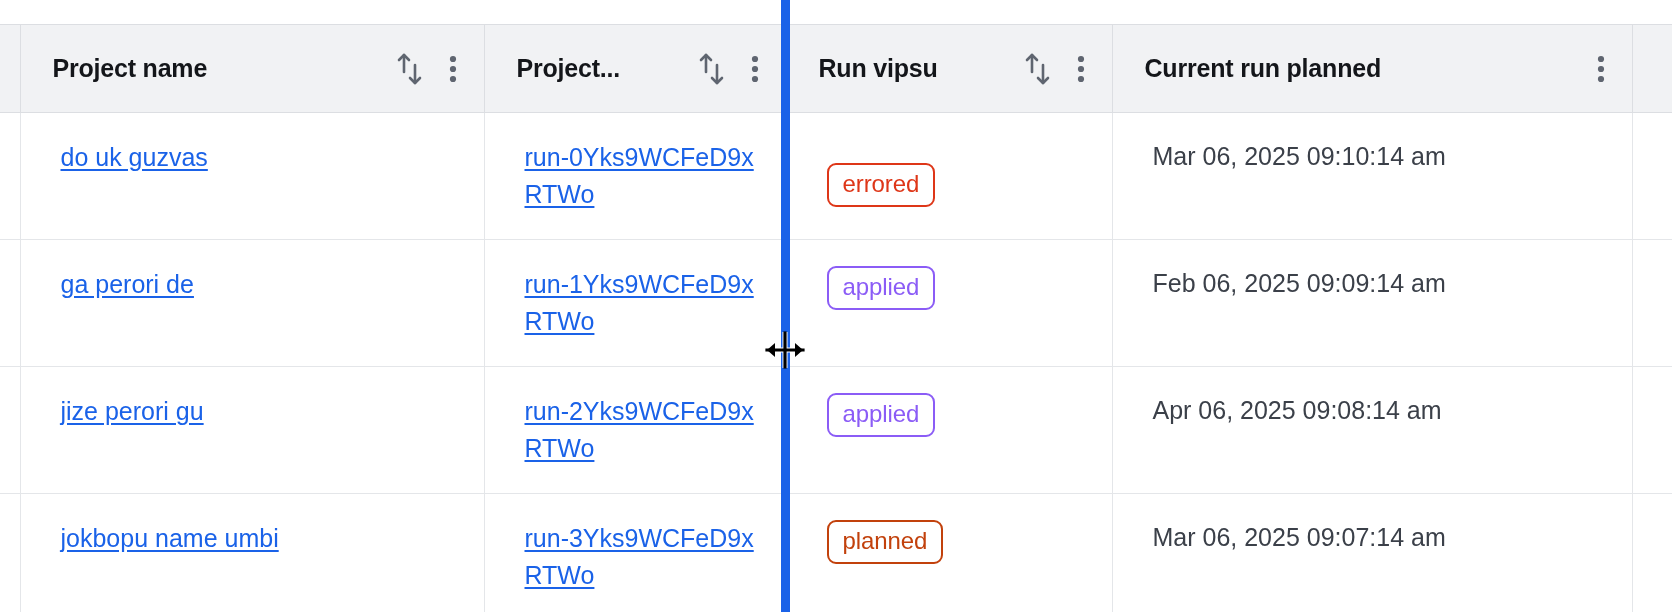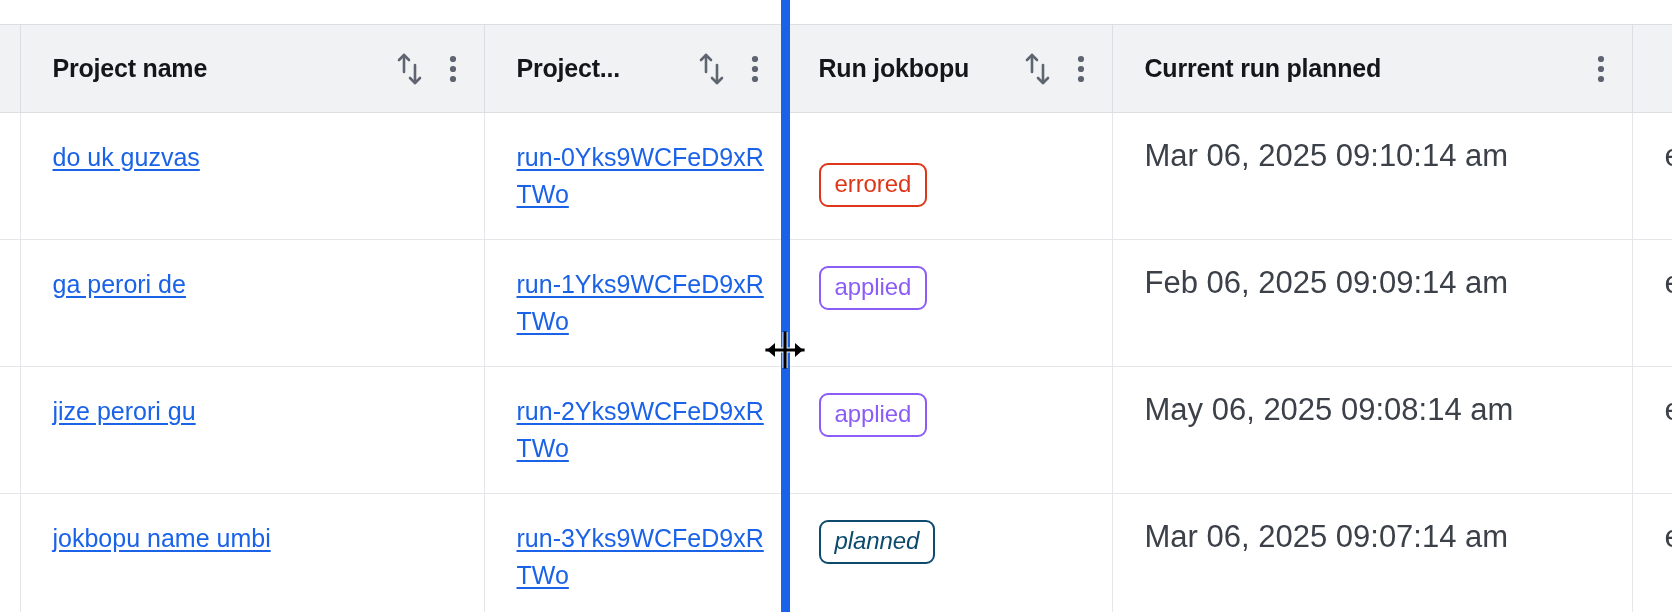--- a/index.html
+++ b/index.html
@@ -36,41 +36,41 @@
   .hdr-spacer { flex:1 1 auto; min-width:10px; }
   .icon-btn { display:inline-flex; align-items:center; justify-content:center; flex:0 0 auto; }
   .sort-ico { width:34px; height:38px; margin-right:14px; }
   .kebab { width:26px; height:34px; }
 
   
   .row { height:127px; }
   .cell {
     border-bottom:1px solid #e4e6e9;
     border-right:1px solid #e4e6e9;
-    padding:26px 18px 0 32px;
+    padding:26px 18px 0 40px;
     vertical-align:top;
     background:#ffffff;
   }
   .cell-gutter { border-bottom:1px solid #e4e6e9; border-right:1px solid #e4e6e9; padding:0; background:#fff; }
 
   .lnk {
     color:#1a62e8; font-size:25px; line-height:37px;
     text-decoration:underline; text-underline-offset:3px;
     cursor:pointer; word-break:break-all; display:inline;
   }
-  .plain { color:#3b4049; font-size:31px; line-height:34px; white-space:nowrap; }
+  .plain { color:#3b4049; font-size:25px; line-height:34px; white-space:nowrap; }
 
   .badge {
     display:inline-block; border:2px solid currentColor; border-radius:9px;
     padding:5px 14px 7px; font-size:24px; line-height:28px; letter-spacing:-0.1px;
     background:#fff;
   }
   .badge.errored { color:#de3618;margin-top:24px; }
   .badge.applied { color:#8b5cf6; }
-  .badge.planned { color:#0c4a6e;font-style:italic; }
+  .badge.planned { color:#c2410c; }
 
   
   .resize-line {
     position:absolute; top:0; width:9px; height:612px;
     background:#1a62e8; z-index:20; cursor:col-resize;
   }
   .resize-cursor { position:absolute; z-index:25; width:46px; height:44px; }
 </style>
 </head>
 <body>
@@ -132,21 +132,21 @@
                 <svg viewBox="0 0 26 34" width="26" height="34" aria-hidden="true">
                   <circle cx="13" cy="7" r="3.1" fill="#5f6570"></circle>
                   <circle cx="13" cy="17" r="3.1" fill="#5f6570"></circle>
                   <circle cx="13" cy="27" r="3.1" fill="#5f6570"></circle>
                 </svg>
               </span>
             </div>
           </th>
           <th class="hdr-cell">
             <div class="hdr-inner">
-              <span class="hdr-title">Run jokbopu</span>
+              <span class="hdr-title">Run vipsu</span>
               <span class="hdr-spacer"></span>
               <span class="icon-btn sort-ico">
                 <svg viewBox="0 0 34 38" width="34" height="38" aria-hidden="true">
                   <g stroke="#5f6570" stroke-width="2.6" fill="none" stroke-linecap="round" stroke-linejoin="round">
                     <path d="M12 22 V5"></path>
                     <path d="M7 10 L12 5 L17 10"></path>
                     <path d="M23 15 V33"></path>
                     <path d="M18 28 L23 33 L28 28"></path>
                   </g>
                 </svg>
@@ -196,21 +196,21 @@
           <td class="cell"><a class="lnk">run-1Yks9WCFeD9xRTWo</a></td>
           <td class="cell"><span class="badge applied">applied</span></td>
           <td class="cell"><span class="plain">Feb 06, 2025 09:09:14 am</span></td>
           <td class="cell"><span class="plain">e</span></td>
         </tr>
         <tr class="row">
           <td class="cell-gutter"></td>
           <td class="cell"><a class="lnk">jize perori gu</a></td>
           <td class="cell"><a class="lnk">run-2Yks9WCFeD9xRTWo</a></td>
           <td class="cell"><span class="badge applied">applied</span></td>
-          <td class="cell"><span class="plain">May 06, 2025 09:08:14 am</span></td>
+          <td class="cell"><span class="plain">Apr 06, 2025 09:08:14 am</span></td>
           <td class="cell"><span class="plain">e</span></td>
         </tr>
         <tr class="row">
           <td class="cell-gutter"></td>
           <td class="cell"><a class="lnk">jokbopu name umbi</a></td>
           <td class="cell"><a class="lnk">run-3Yks9WCFeD9xRTWo</a></td>
           <td class="cell"><span class="badge planned">planned</span></td>
           <td class="cell"><span class="plain">Mar 06, 2025 09:07:14 am</span></td>
           <td class="cell"><span class="plain">e</span></td>
         </tr>

